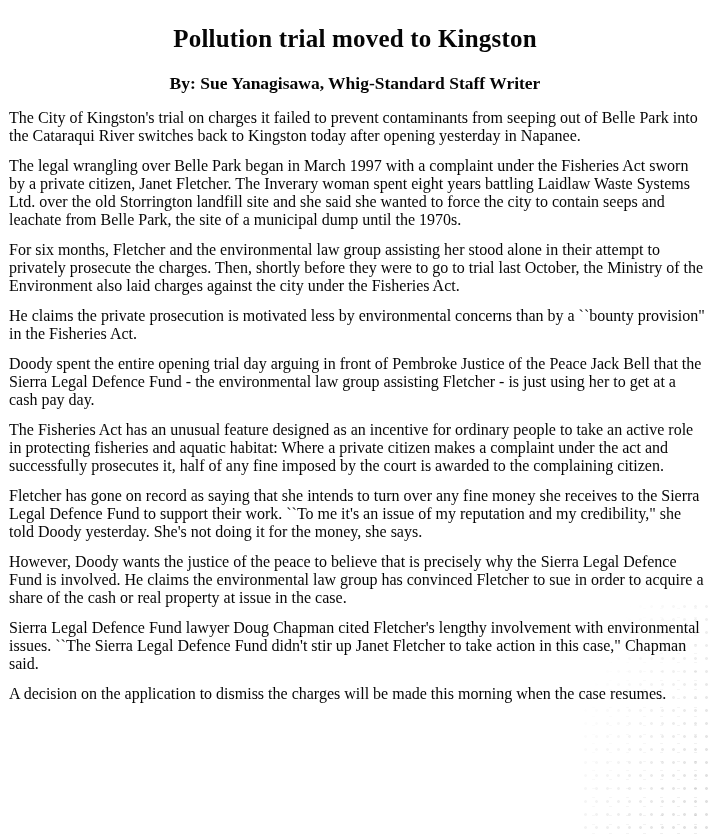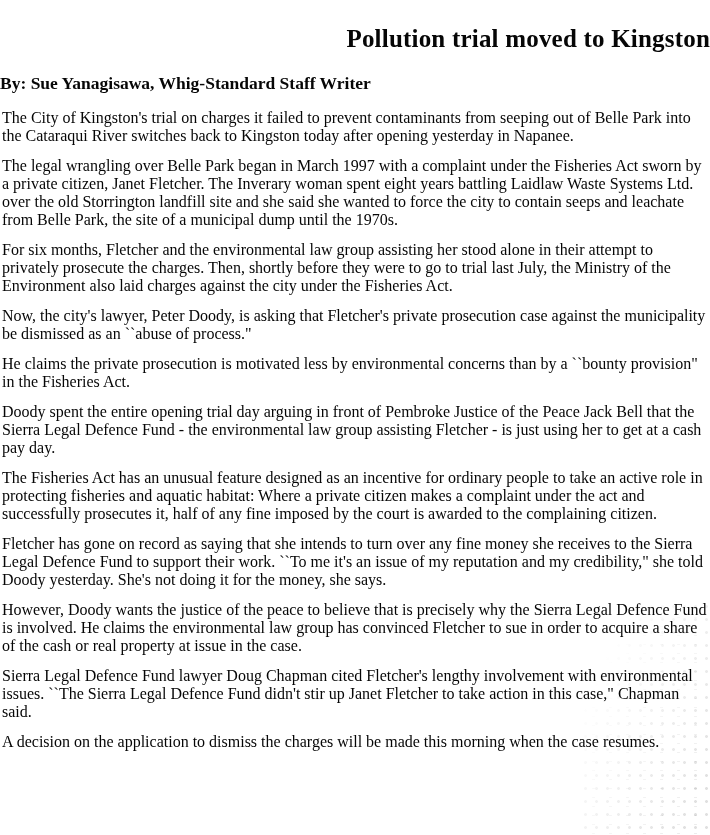--- a/index.html
+++ b/index.html
@@ -14,35 +14,36 @@
     position: relative;
     width: 710px;
     height: 835px;
     background: #ffffff;
     color: #060606;
     font-family: "Liberation Serif", "DejaVu Serif", serif;
     box-sizing: border-box;
   }
   .title {
     margin: 25px 0 0 0;
-    text-align: right;
+    text-align: center;
     font-size: 25px;
     line-height: 1.1;
     font-weight: bold;
     letter-spacing: 0.2px;
   }
   .byline {
     margin: 21px 0 0 0;
+    text-align: center;
     font-size: 17.5px;
     line-height: 1.1;
     font-weight: bold;
   }
   .body-text {
     margin-top: 16px;
-    padding: 0 3px 0 2px;
+    padding: 0 3px 0 9px;
     font-size: 16px;
     line-height: 18px;
     text-align: left;
   }
   .body-text p {
     margin: 0 0 12px 0;
   }
   .body-text p:last-child {
     margin-bottom: 0;
   }
@@ -65,22 +66,21 @@
 </style>
 </head>
 <body>
 
 <div class="page">
   <h1 class="title">Pollution trial moved to Kingston</h1>
   <h2 class="byline">By: Sue Yanagisawa, Whig-Standard Staff Writer</h2>
   <div class="body-text">
     <p>The City of Kingston's trial on charges it failed to prevent contaminants from seeping out of Belle Park into the Cataraqui River switches back to Kingston today after opening yesterday in Napanee.</p>
     <p>The legal wrangling over Belle Park began in March 1997 with a complaint under the Fisheries Act sworn by a private citizen, Janet Fletcher. The Inverary woman spent eight years battling Laidlaw Waste Systems Ltd. over the old Storrington landfill site and she said she wanted to force the city to contain seeps and leachate from Belle Park, the site of a municipal dump until the 1970s.</p>
-    <p>For six months, Fletcher and the environmental law group assisting her stood alone in their attempt to privately prosecute the charges. Then, shortly before they were to go to trial last July, the Ministry of the Environment also laid charges against the city under the Fisheries Act.</p>
-    <p>Now, the city's lawyer, Peter Doody, is asking that Fletcher's private prosecution case against the municipality be dismissed as an ``abuse of process."</p>
+    <p>For six months, Fletcher and the environmental law group assisting her stood alone in their attempt to privately prosecute the charges. Then, shortly before they were to go to trial last October, the Ministry of the Environment also laid charges against the city under the Fisheries Act.</p>
     <p>He claims the private prosecution is motivated less by environmental concerns than by a ``bounty provision" in the Fisheries Act.</p>
     <p>Doody spent the entire opening trial day arguing in front of Pembroke Justice of the Peace Jack Bell that the Sierra Legal Defence Fund - the environmental law group assisting Fletcher - is just using her to get at a cash pay day.</p>
     <p>The Fisheries Act has an unusual feature designed as an incentive for ordinary people to take an active role in protecting fisheries and aquatic habitat: Where a private citizen makes a complaint under the act and successfully prosecutes it, half of any fine imposed by the court is awarded to the complaining citizen.</p>
     <p>Fletcher has gone on record as saying that she intends to turn over any fine money she receives to the Sierra Legal Defence Fund to support their work. ``To me it's an issue of my reputation and my credibility," she told Doody yesterday. She's not doing it for the money, she says.</p>
     <p>However, Doody wants the justice of the peace to believe that is precisely why the Sierra Legal Defence Fund is involved. He claims the environmental law group has convinced Fletcher to sue in order to acquire a share of the cash or real property at issue in the case.</p>
     <p>Sierra Legal Defence Fund lawyer Doug Chapman cited Fletcher's lengthy involvement with environmental issues. ``The Sierra Legal Defence Fund didn't stir up Janet Fletcher to take action in this case," Chapman said.</p>
     <p>A decision on the application to dismiss the charges will be made this morning when the case resumes.</p>
   </div>
   <div class="scan-noise"></div>
 </div>

